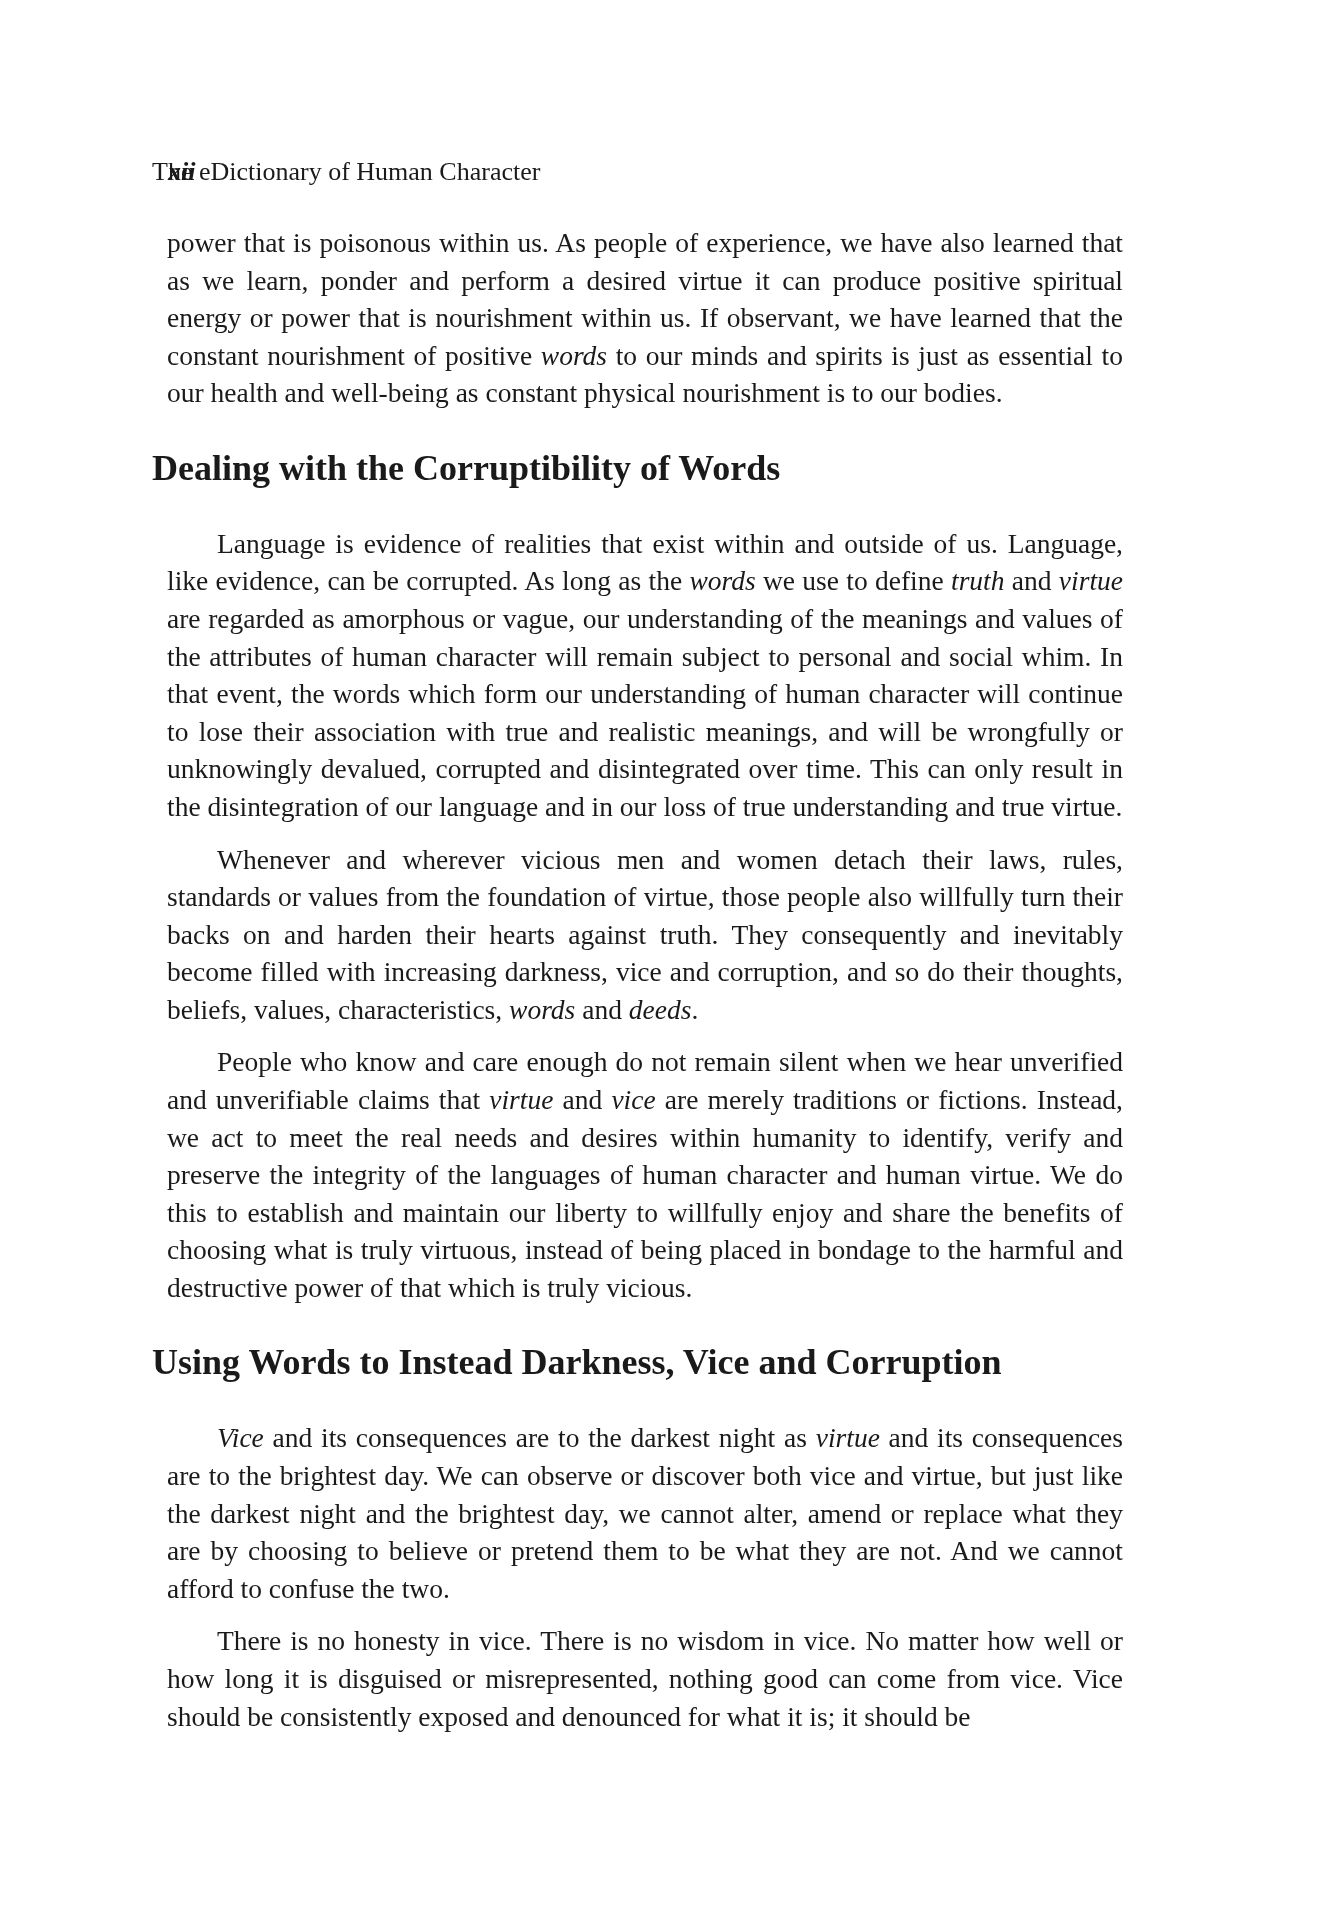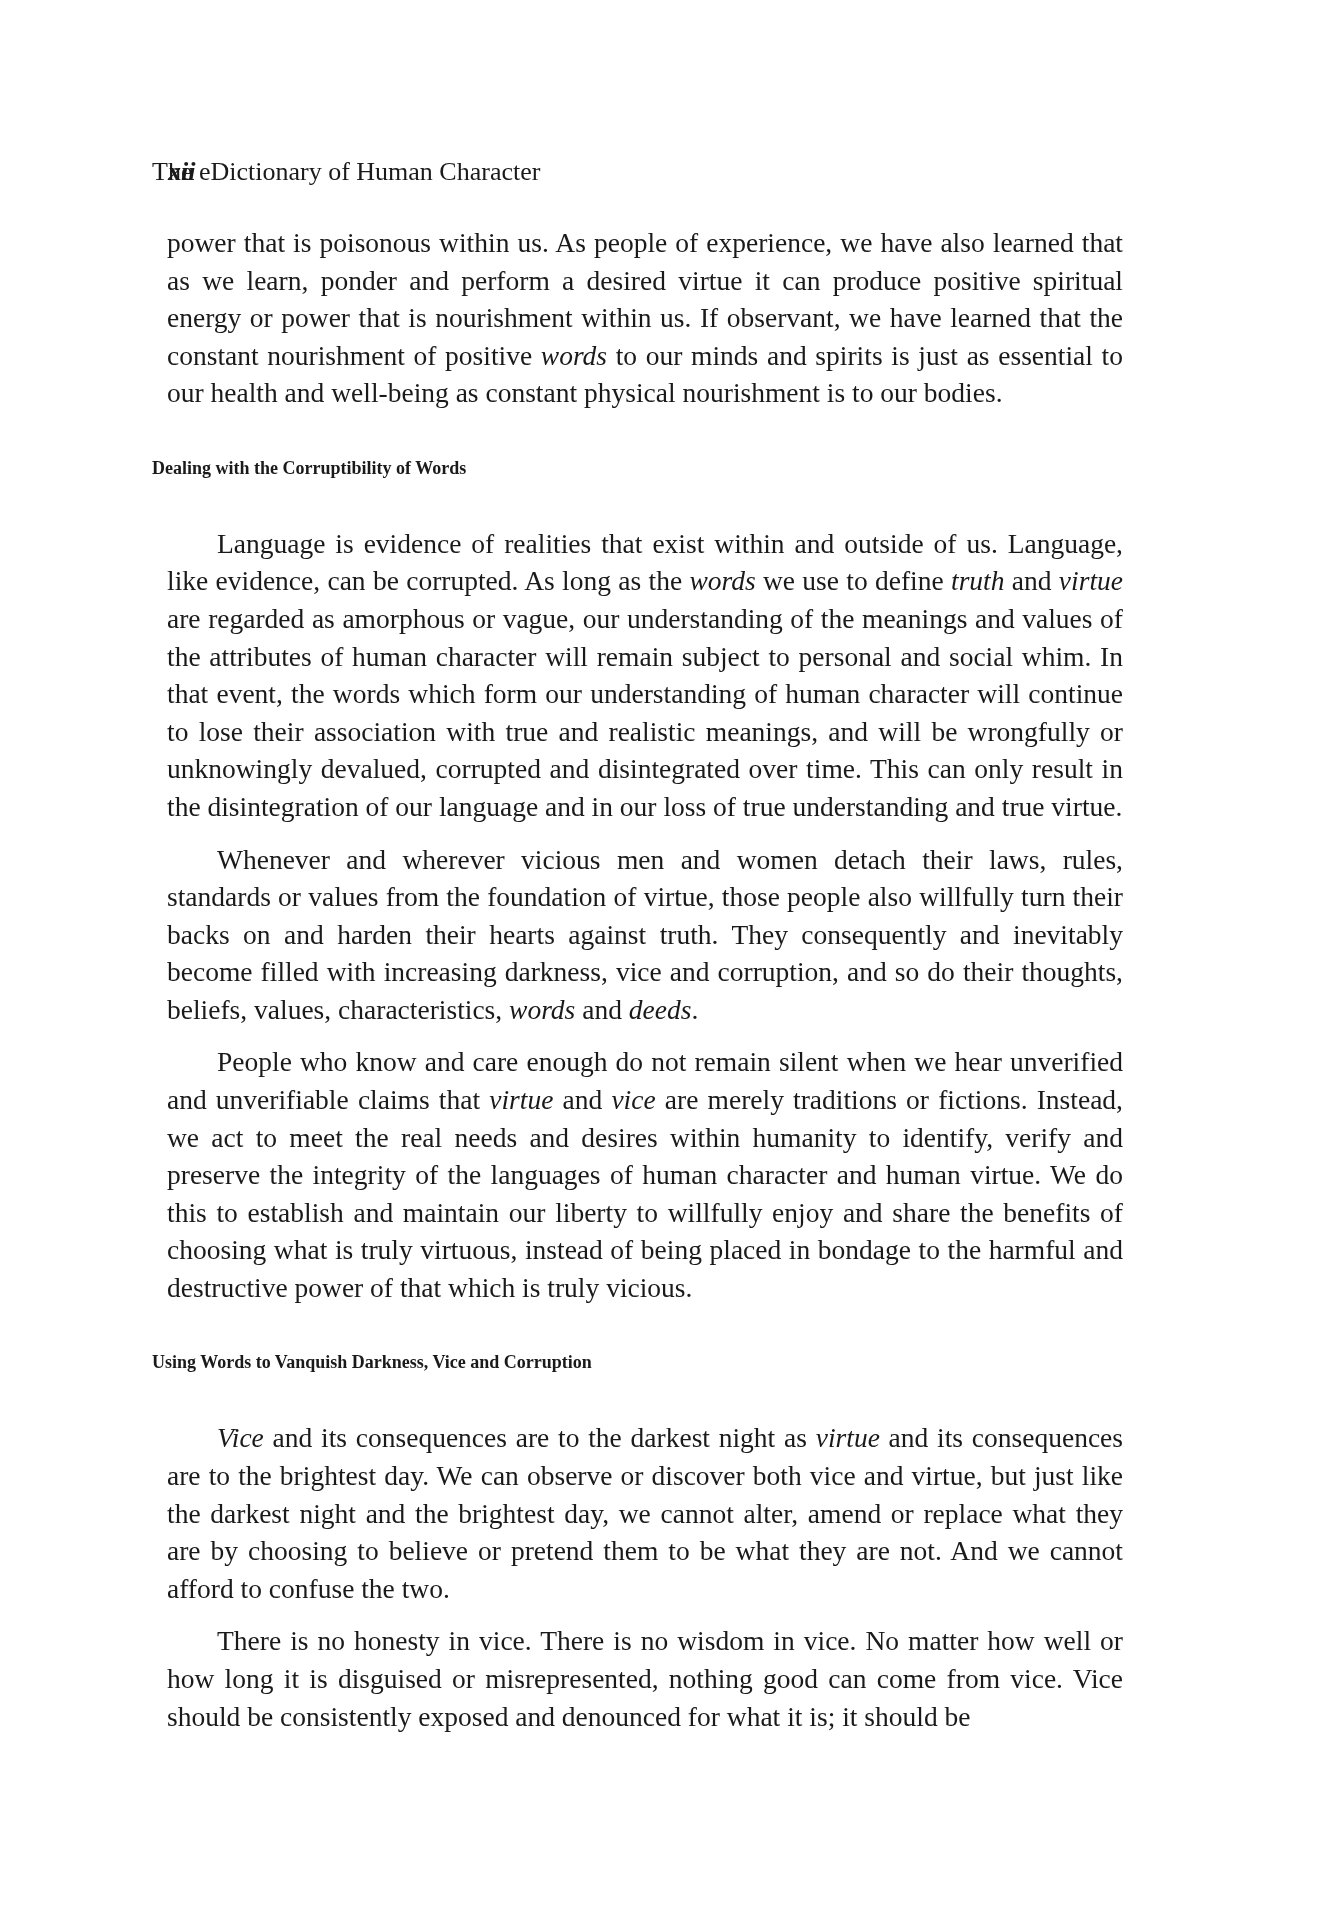--- a/index.html
+++ b/index.html
@@ -51,38 +51,38 @@
       margin: 15px;
       text-align: justify;
     }
     .body-text p.indent {
       text-indent: 50px;
     }
     .body-text p.last-open {
       text-align-last: left;
     }
     h2.section-heading {
-      font-size: 18px;
+      font-size: 36px;
       line-height: 37.6px;
       font-weight: bold;
       margin: 37.6px 0 37.6px 0;
     }
     em { font-style: italic; }
   </style>
 </head>
 <body>
 
 <div class="page">
   <div class="running-head">
     <span class="page-number">xii</span>
     <span class="running-title">The eDictionary of Human Character</span>
   </div>
   <div class="body-text" id="body-text">
       <p><span>power that is poisonous within us.  As people of experience, we have also learned that as we learn, ponder and perform a desired virtue it can produce positive spiritual energy or power that is nourishment within us.  If observant, we have learned that the constant nourishment of positive </span><em>words</em><span> to our minds and spirits is just as essential to our health and well-being as constant physical nourishment is to our bodies.</span></p>
       <h2 class="section-heading">Dealing with the Corruptibility of Words</h2>
       <p class="indent"><span>Language is evidence of realities that exist within and outside of us.  Language, like evidence, can be corrupted.  As long as the </span><em>words</em><span> we use to define </span><em>truth</em><span> and </span><em>virtue</em><span> are regarded as amorphous or vague, our understanding of the meanings and values of the attributes of human character will remain subject to personal and social whim.  In that event, the words which form our understanding of human character will continue to lose their association with true and realistic meanings, and will be wrongfully or unknowingly devalued, corrupted and disintegrated over time.  This can only result in the disintegration of our language and in our loss of true understanding and true virtue.</span></p>
       <p class="indent"><span>Whenever and wherever vicious men and women detach their laws, rules, standards or values from the foundation of virtue, those people also willfully turn their backs on and harden their hearts against truth.  They consequently and inevitably become filled with increasing darkness, vice and corruption, and so do their thoughts, beliefs, values, characteristics, </span><em>words</em><span> and </span><em>deeds</em><span>.</span></p>
       <p class="indent"><span>People who know and care enough do not remain silent when we hear unverified and unverifiable claims that </span><em>virtue</em><span> and </span><em>vice</em><span> are merely traditions or fictions.  Instead, we act to meet the real needs and desires within humanity to identify, verify and preserve the integrity of the languages of human character and human virtue.  We do this to establish and maintain our liberty to willfully enjoy and share the benefits of choosing what is truly virtuous, instead of being placed in bondage to the harmful and destructive power of that which is truly vicious.</span></p>
-      <h2 class="section-heading">Using Words to Vanquish Darkness, Vice and Corruption</h2>
+      <h2 class="section-heading">Using Words to Instead Darkness, Vice and Corruption</h2>
       <p class="indent"><em>Vice</em><span> and its consequences are to the darkest night as </span><em>virtue</em><span> and its consequences are to the brightest day.  We can observe or discover both vice and virtue, but just like the darkest night and the brightest day, we cannot alter, amend or replace what they are by choosing to believe or pretend them to be what they are not.  And we cannot afford to confuse the two.</span></p>
       <p class="indent last-open"><span>There is no honesty in vice.  There is no wisdom in vice.  No matter how well or how long it is disguised or misrepresented, nothing good can come from vice. Vice should be consistently exposed and denounced for what it is; it should be</span></p>
     </div>
 </div>
 
 </body></html>

